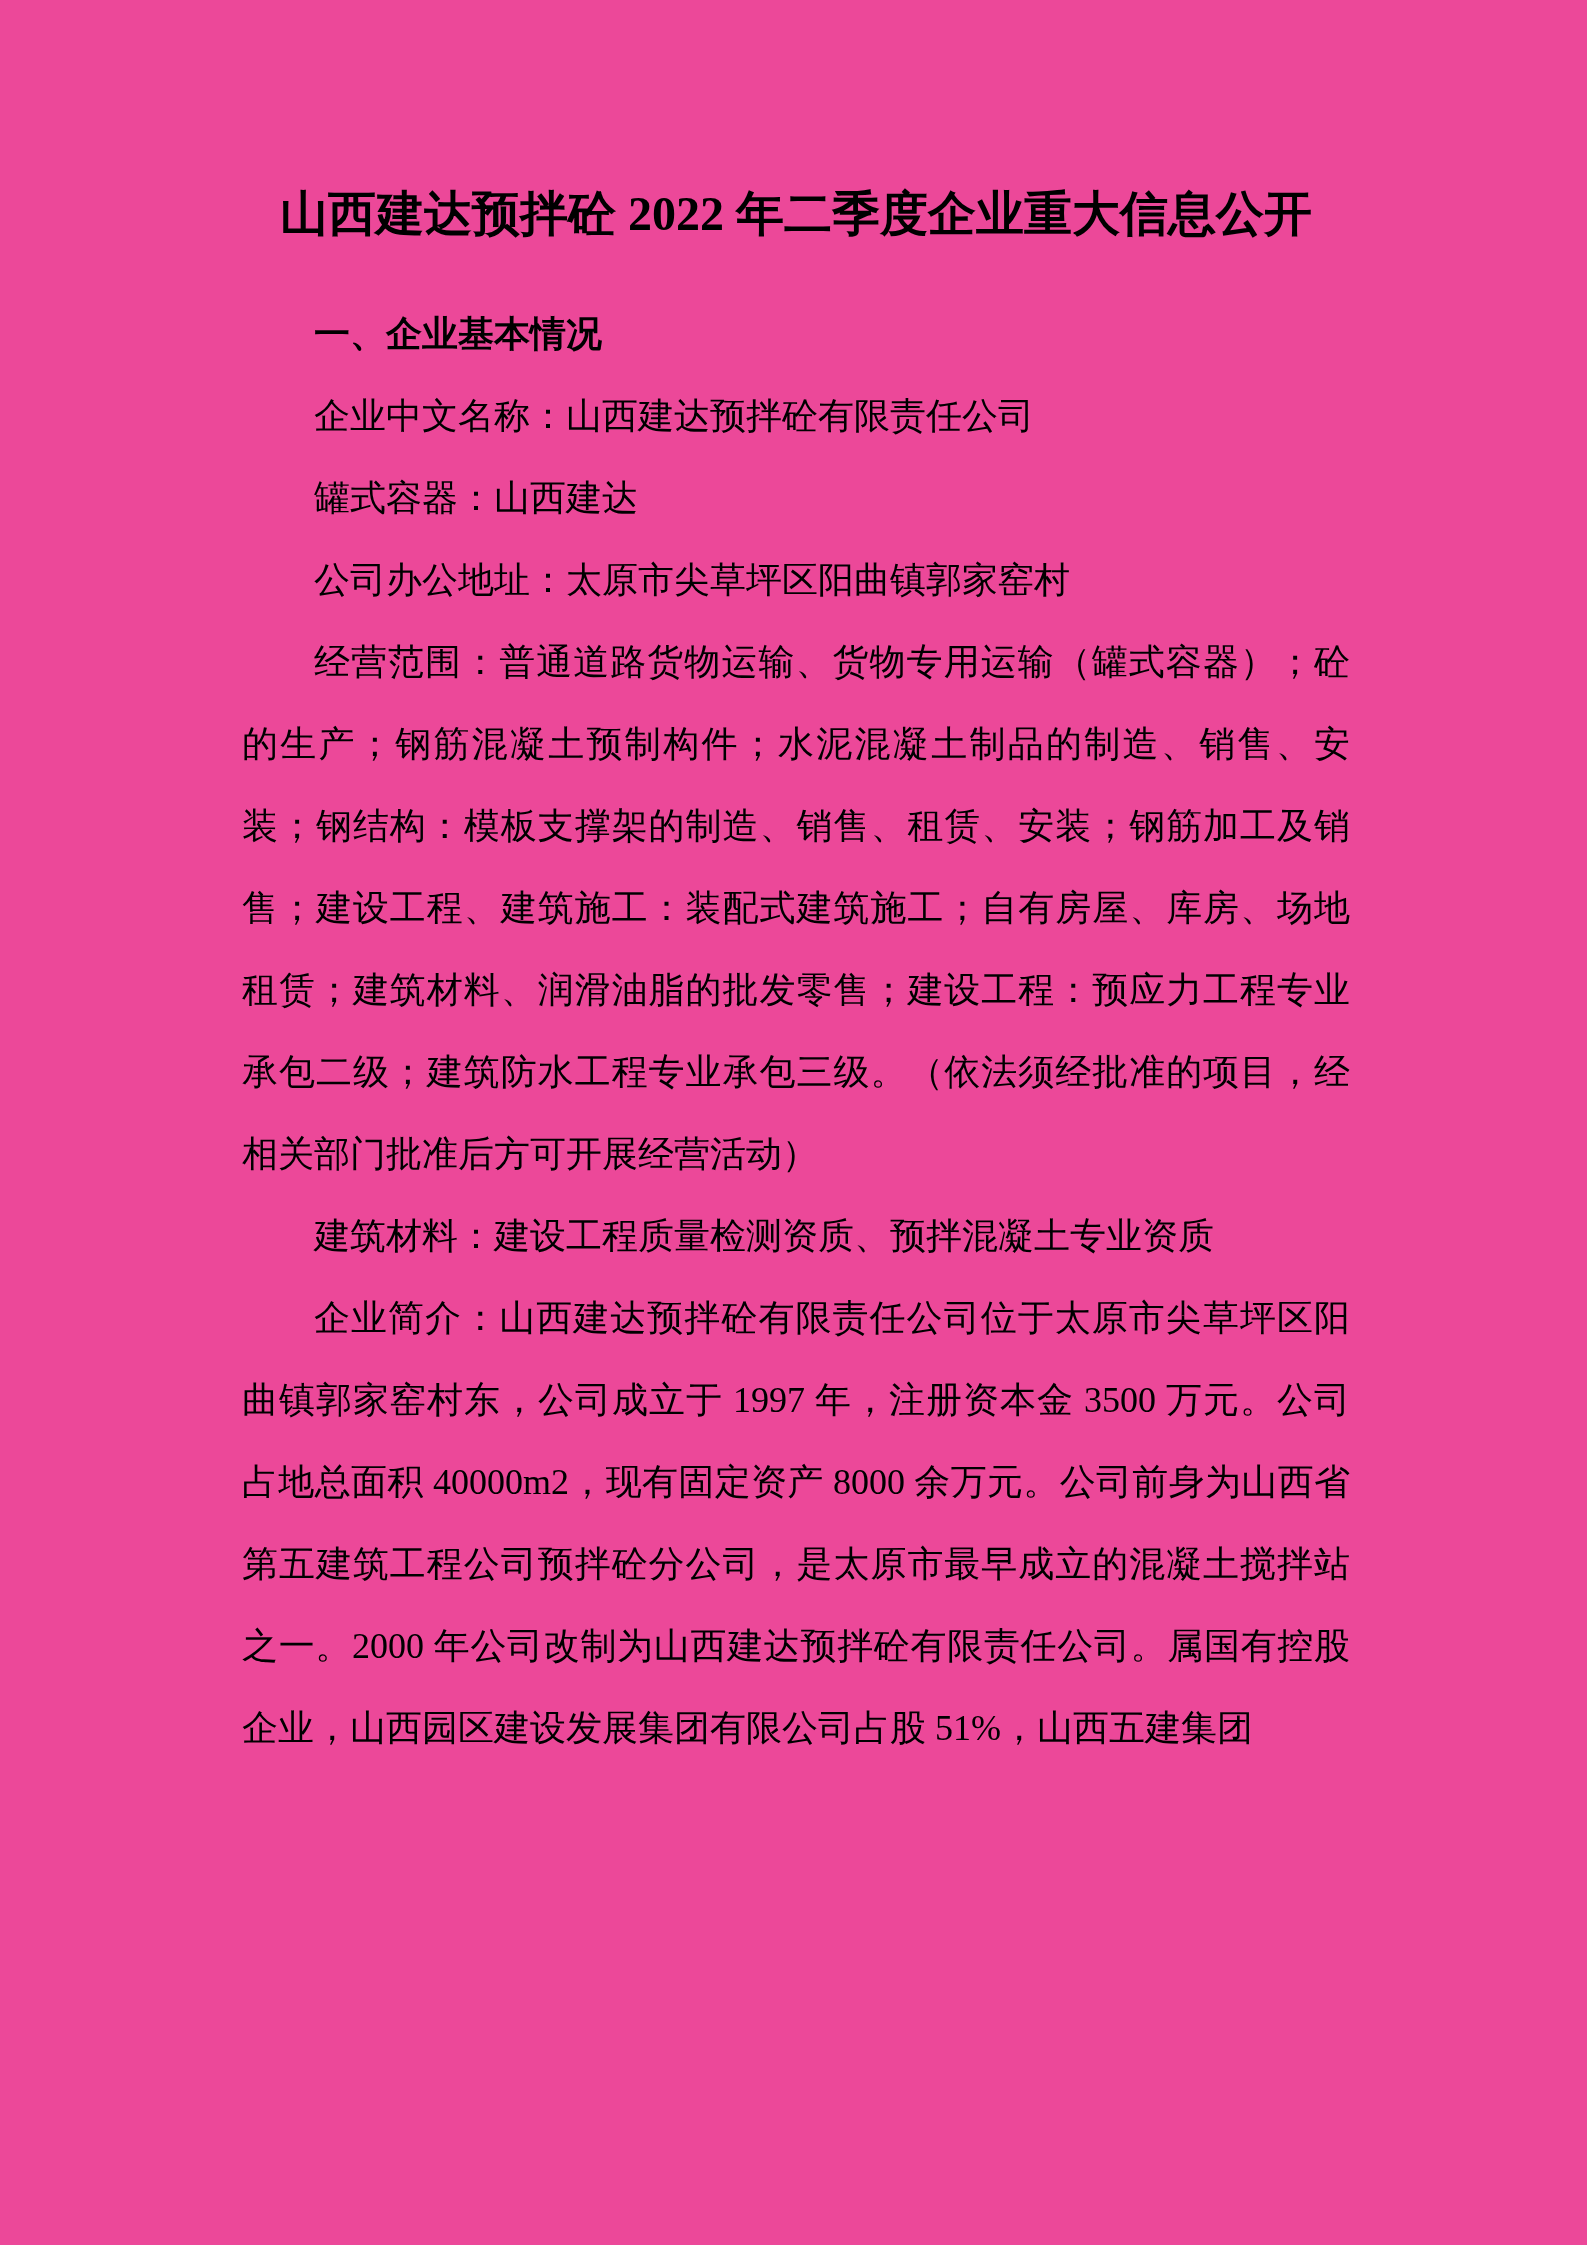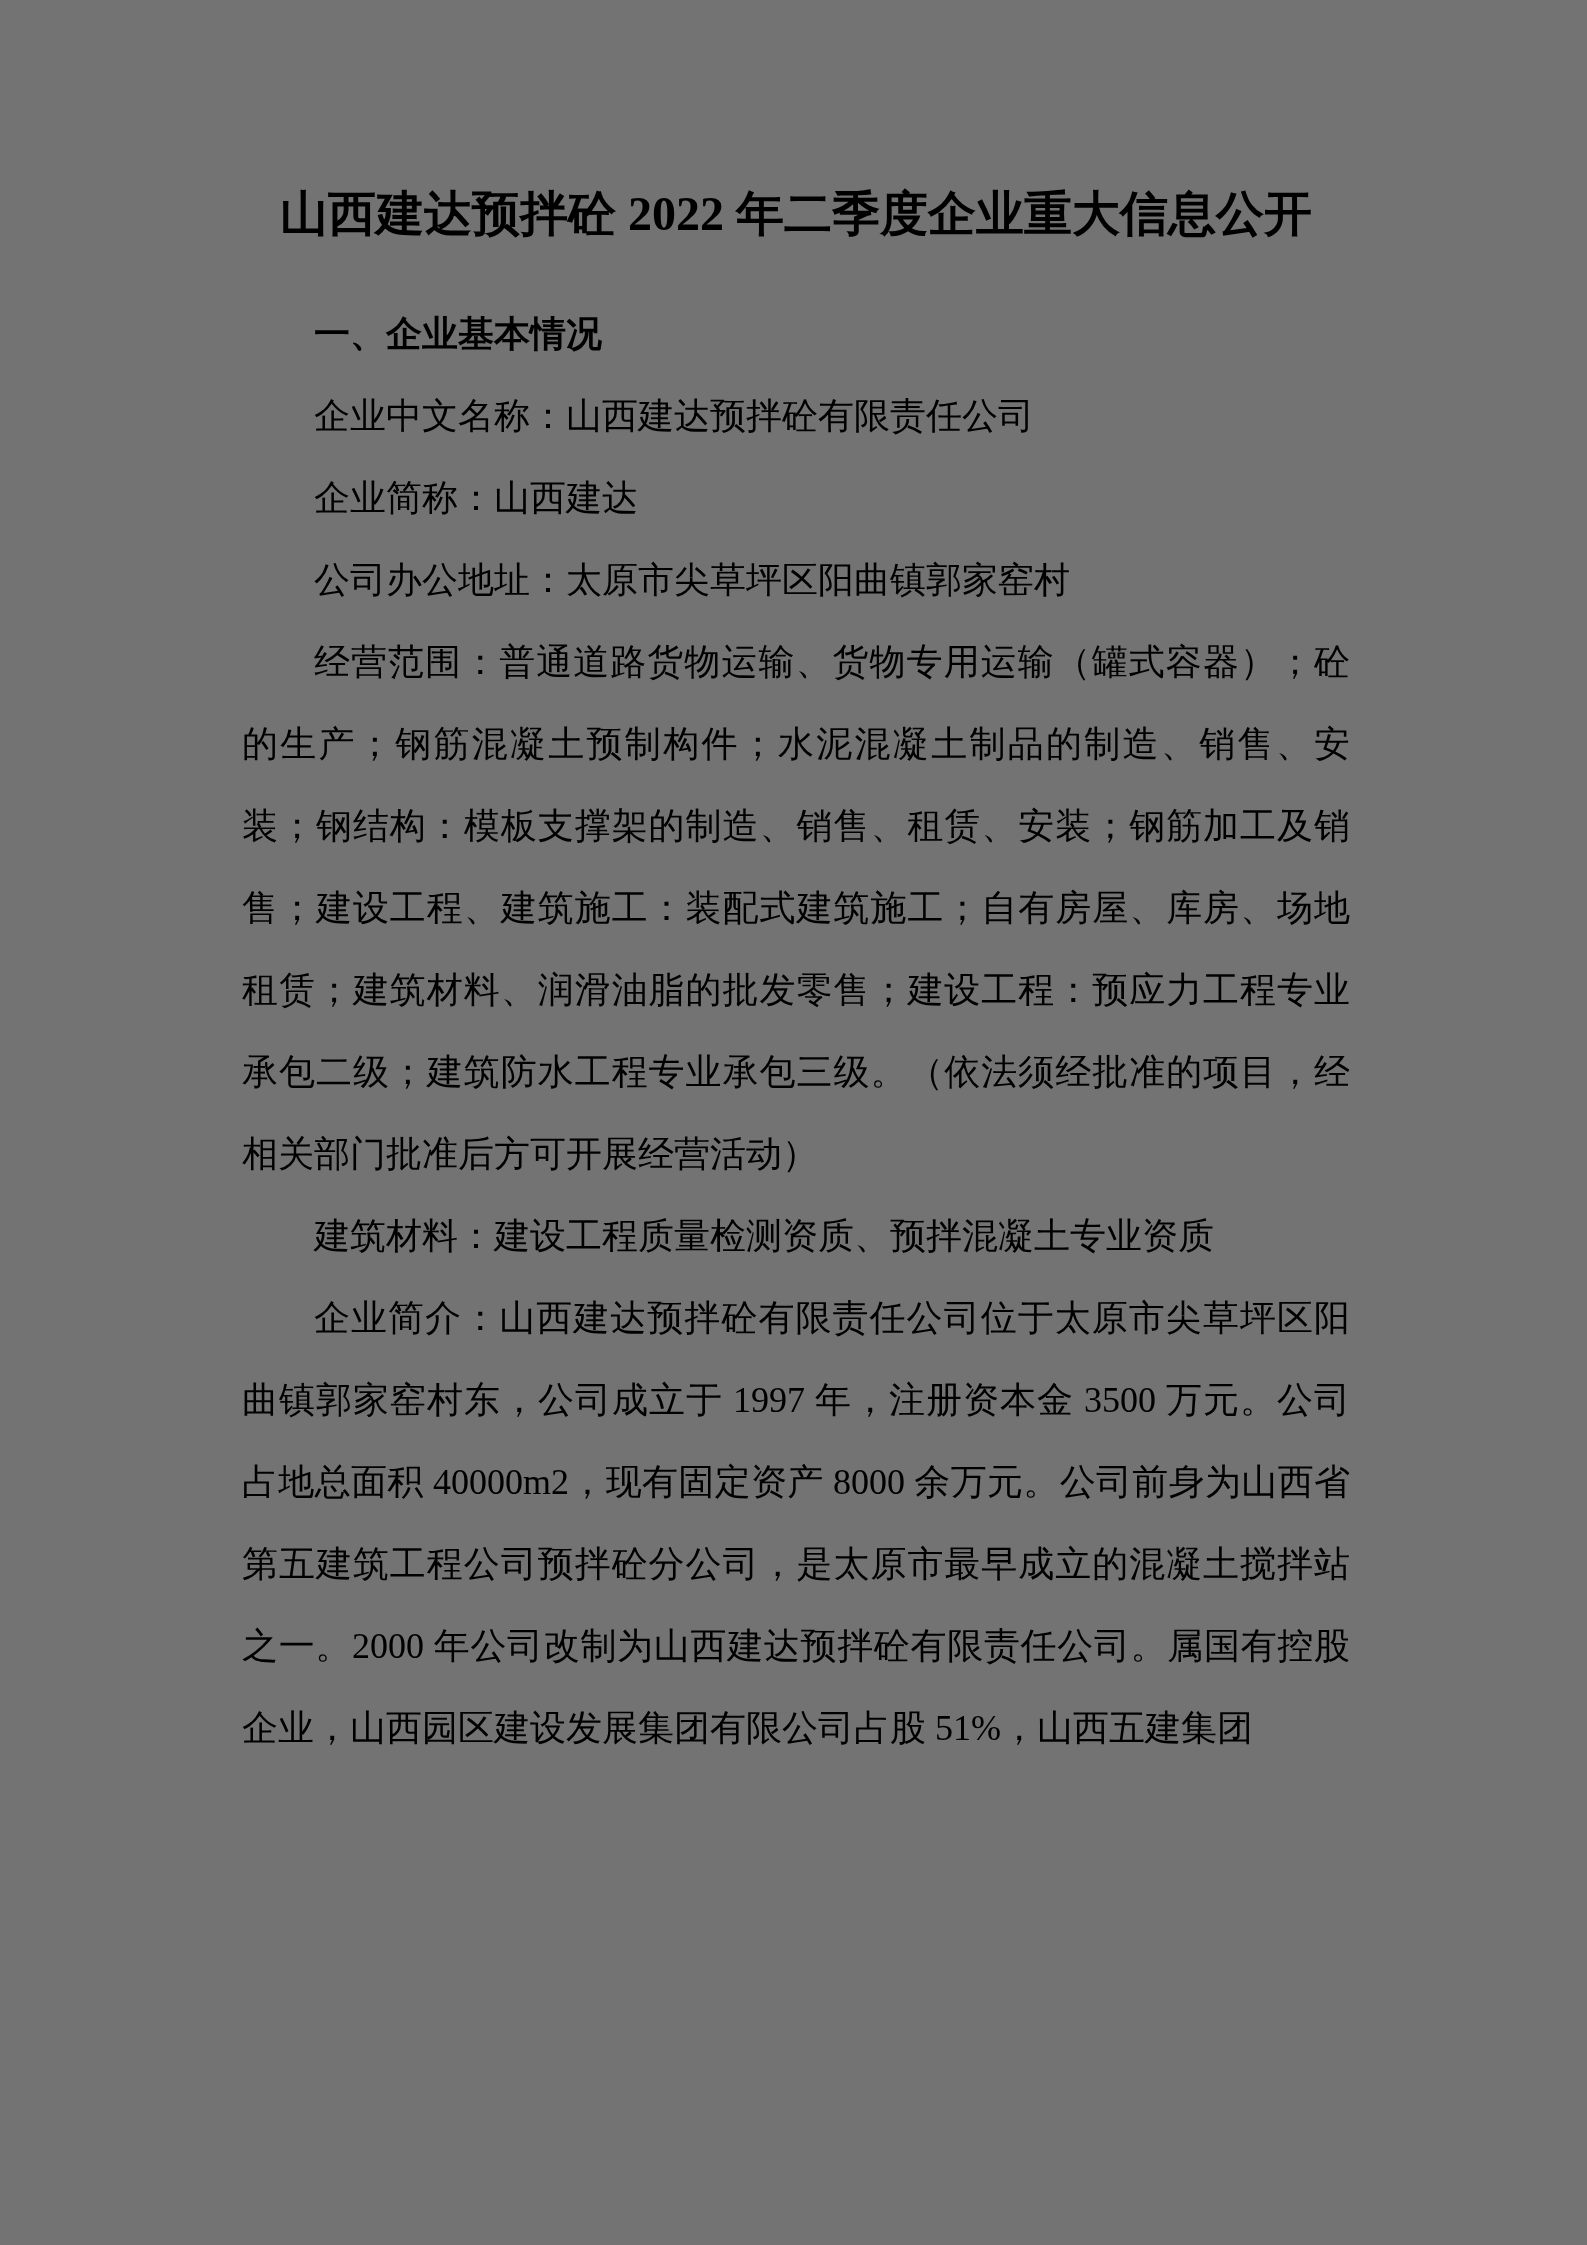--- a/index.html
+++ b/index.html
@@ -12,21 +12,21 @@
     height: 2245px;
     font-family: "Liberation Serif", "DejaVu Serif", serif;
     color: #000000;
   }
   .page {
     position: relative;
     width: 1587px;
     height: 2245px;
     box-sizing: border-box;
     padding: 182px 237px 0 242px;
-    background: #737373;
+    background: #ec4899;
     overflow: hidden;
   }
   .doc-title {
     margin: 0;
     font-size: 48px;
     line-height: 64px;
     font-weight: bold;
     text-align: center;
     white-space: nowrap;
   }
@@ -51,21 +51,21 @@
 <body>
 
 <div class="page">
   <h1 class="doc-title">山西建达预拌砼 2022 年二季度企业重大信息公开</h1>
 
   <div class="doc-body">
     <h2 class="section-heading">一、企业基本情况</h2>
 
     <p class="para">企业中文名称：山西建达预拌砼有限责任公司</p>
 
-    <p class="para">企业简称：山西建达</p>
+    <p class="para">罐式容器：山西建达</p>
 
 
 
     <p class="para">公司办公地址：太原市尖草坪区阳曲镇郭家窑村</p>
 
 
     <p class="para">经营范围：普通道路货物运输、货物专用运输（罐式容器）；砼的生产；钢筋混凝土预制构件；水泥混凝土制品的制造、销售、安装；钢结构：模板支撑架的制造、销售、租赁、安装；钢筋加工及销售；建设工程、建筑施工：装配式建筑施工；自有房屋、库房、场地租赁；建筑材料、润滑油脂的批发零售；建设工程：预应力工程专业承包二级；建筑防水工程专业承包三级。（依法须经批准的项目，经相关部门批准后方可开展经营活动）</p>
 
     <p class="para">建筑材料：建设工程质量检测资质、预拌混凝土专业资质</p>
 

